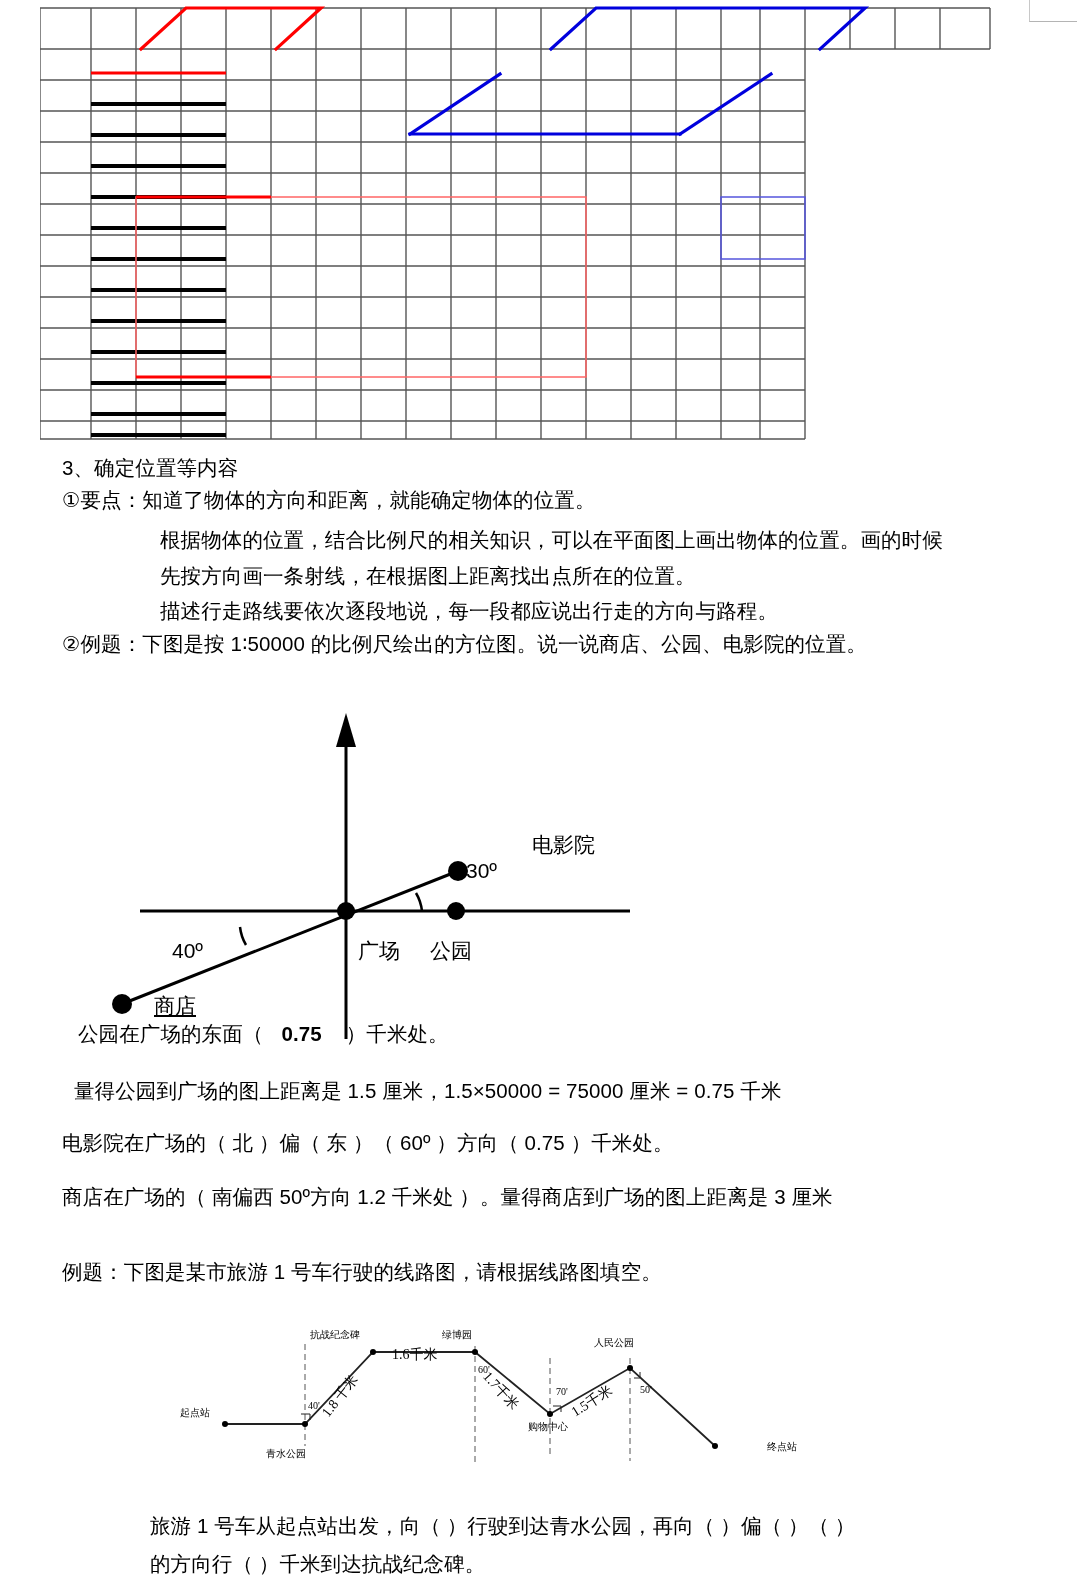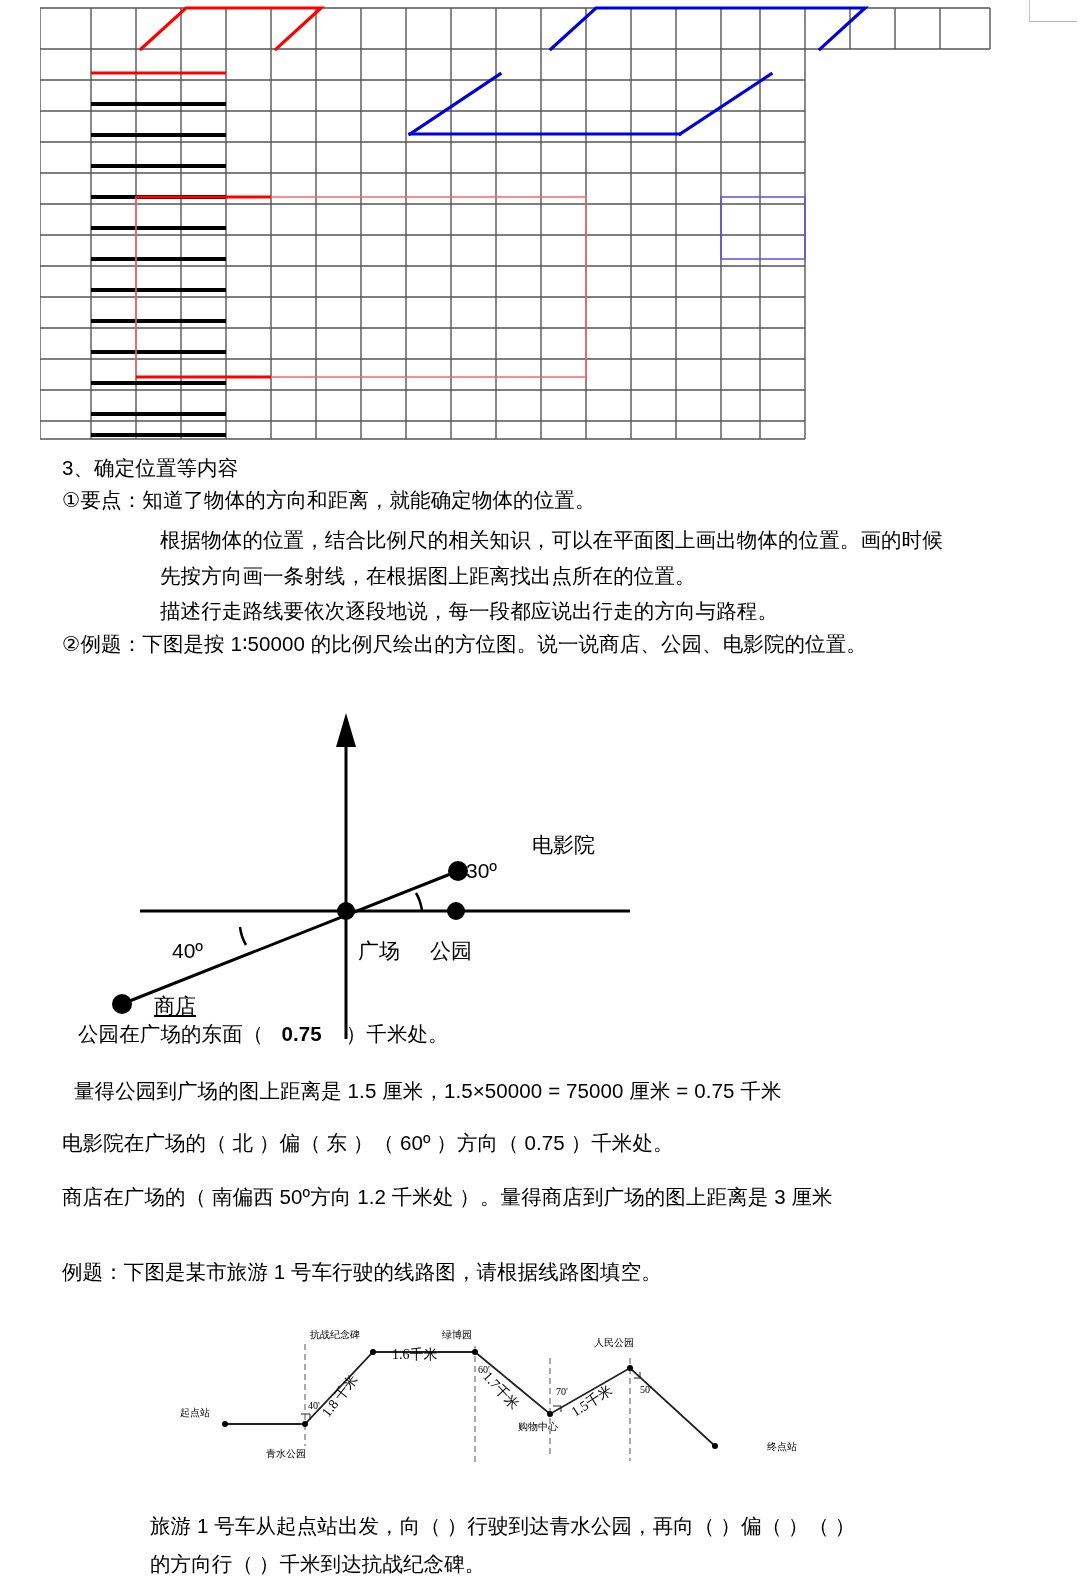--- a/index.html
+++ b/index.html
@@ -270,21 +270,21 @@
         <path d="M 383 100 L 391 100 L 391 106"></path>
         <path d="M 464 72 L 470 72 L 470 66"></path>
       </g>
     </svg>
 
     
     <div class="route-label" style="left:10px; top:100px;">起点站</div>
     <div class="route-label" style="left:96px; top:141px;">青水公园</div>
     <div class="route-label" style="left:140px; top:22px;">抗战纪念碑</div>
     <div class="route-label" style="left:272px; top:22px;">绿博园</div>
-    <div class="route-label" style="left:348px; top:114px;">购物中心</div>
+    <div class="route-label" style="left:358px; top:114px;">购物中心</div>
     <div class="route-label" style="left:424px; top:30px;">人民公园</div>
     <div class="route-label" style="left:552px; top:134px;margin-left:45px;">终点站</div>
 
     
     <div class="route-label small" style="left:138px; top:94px;">40'</div>
     <div class="route-label small" style="left:308px; top:58px;">60'</div>
     <div class="route-label small" style="left:386px; top:80px;">70'</div>
     <div class="route-label small" style="left:470px; top:78px;">50'</div>
 
     

